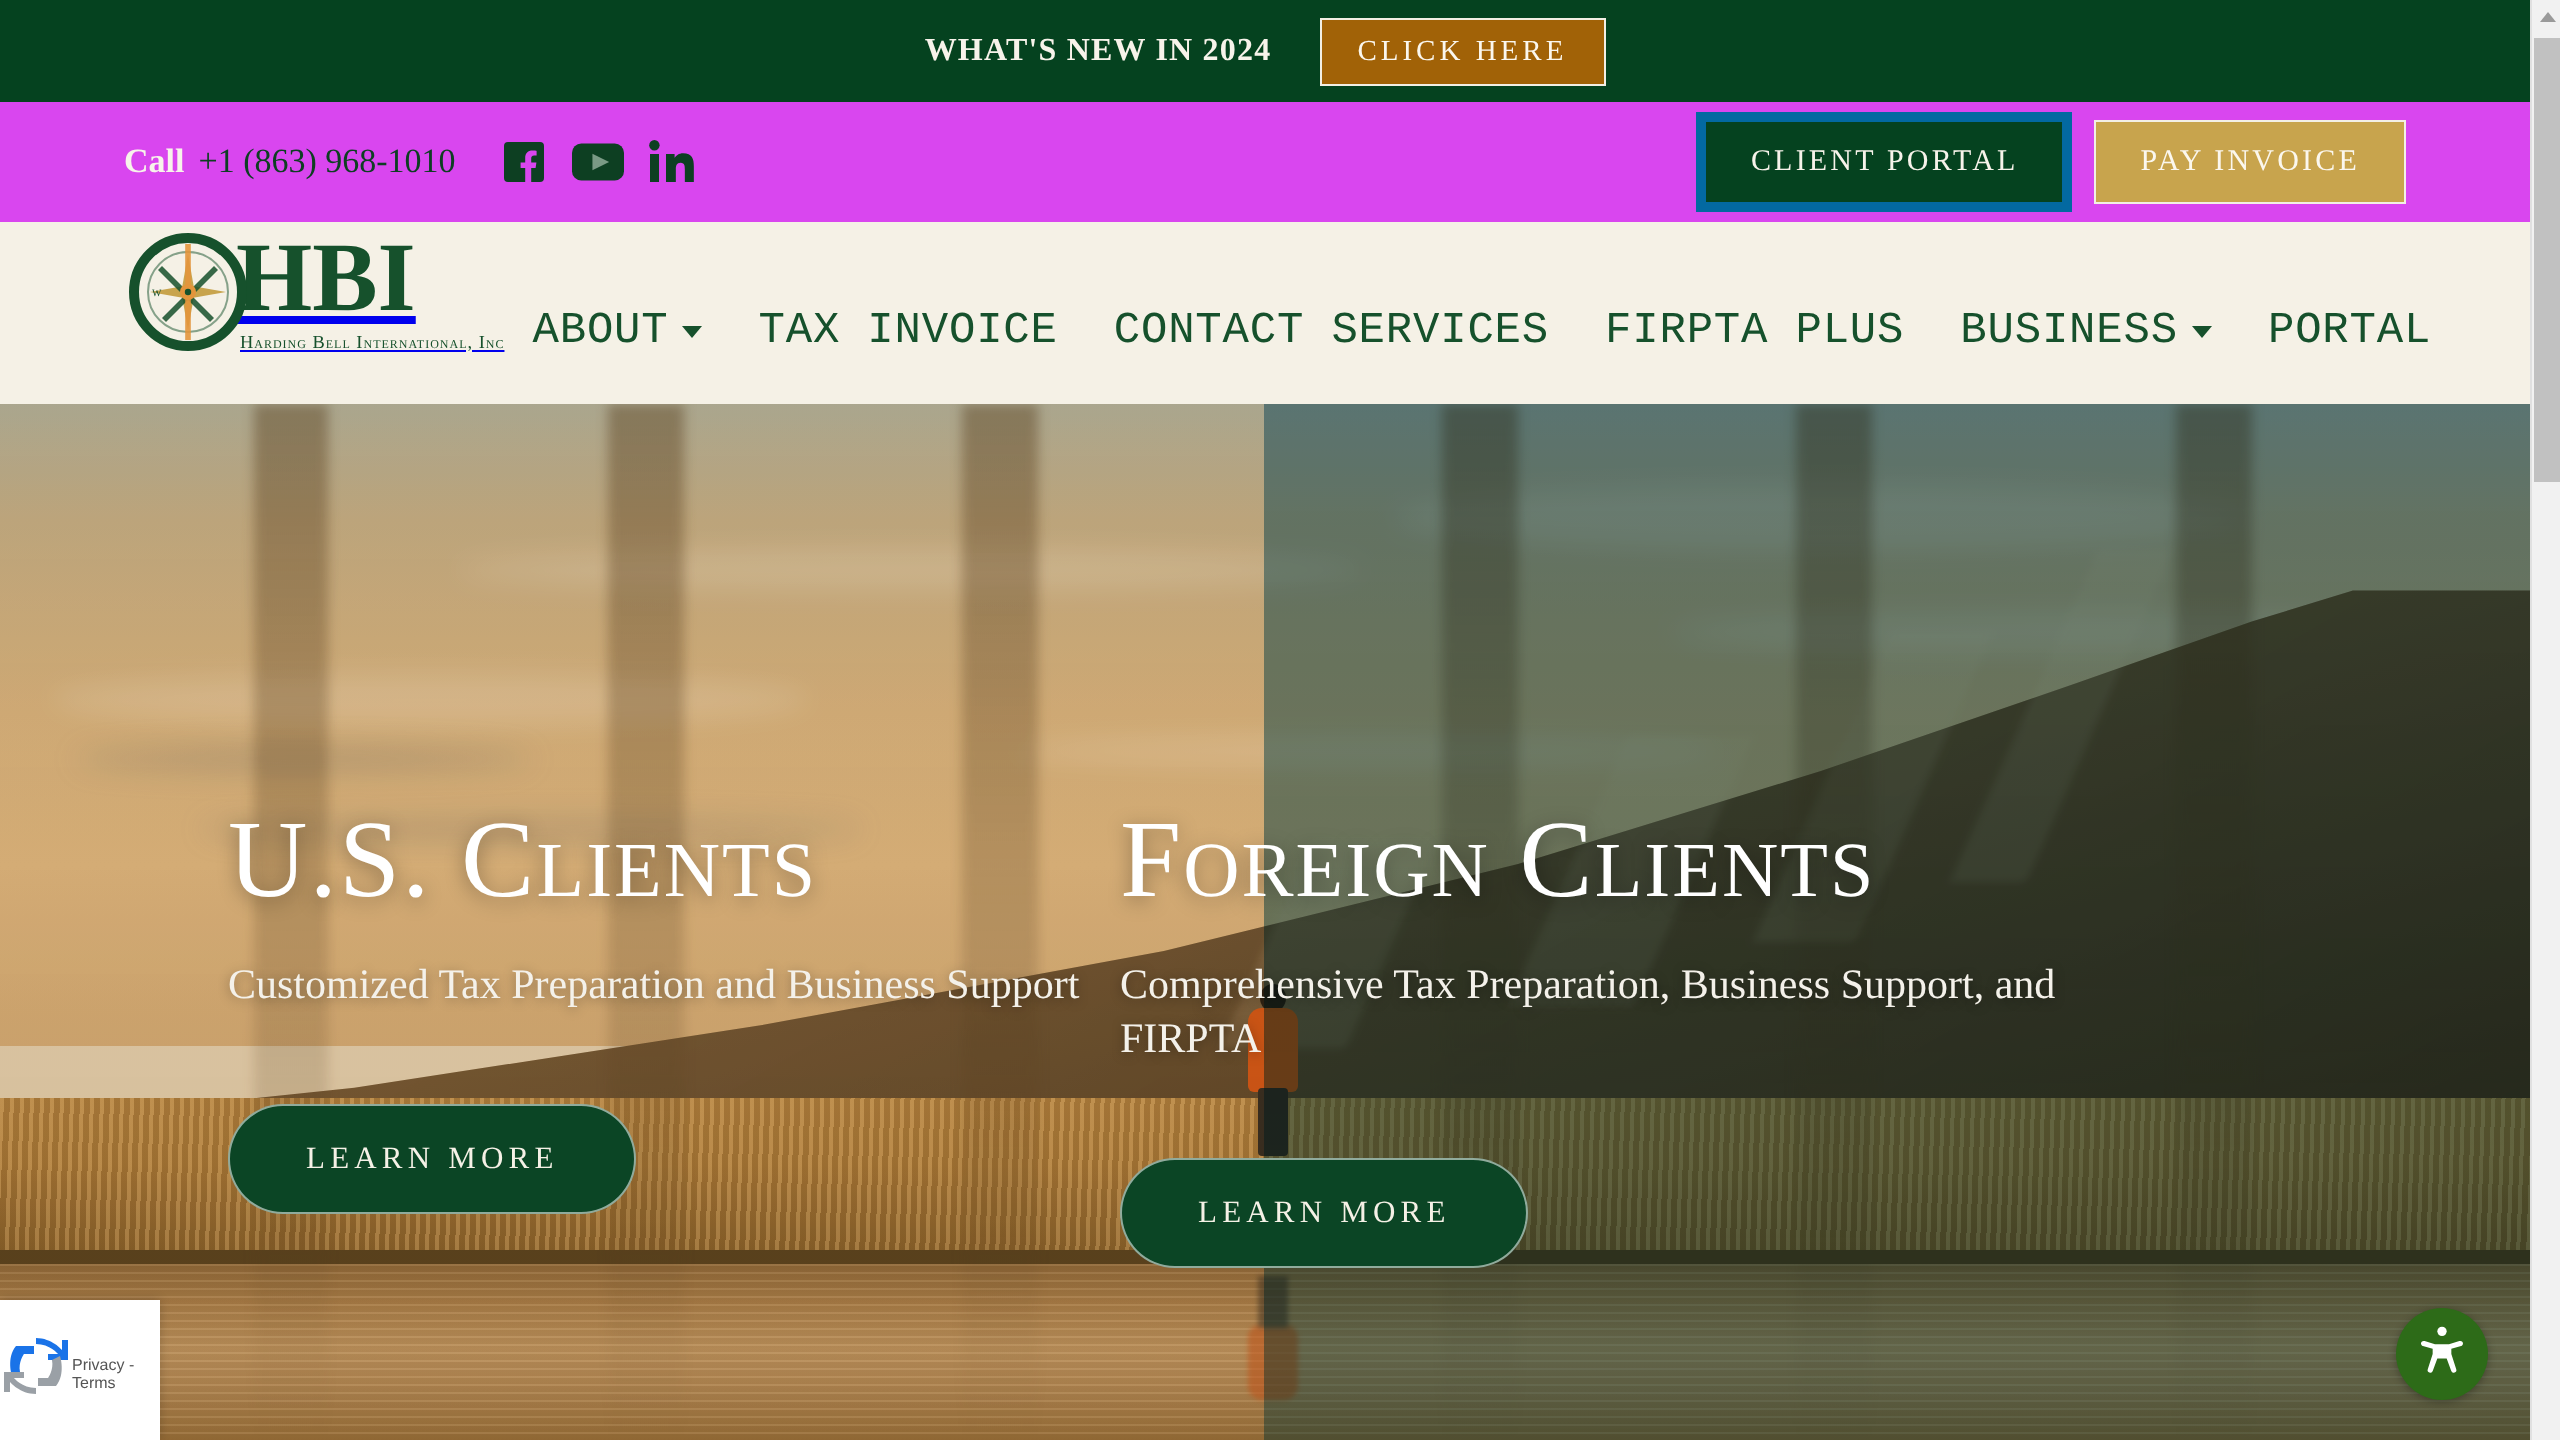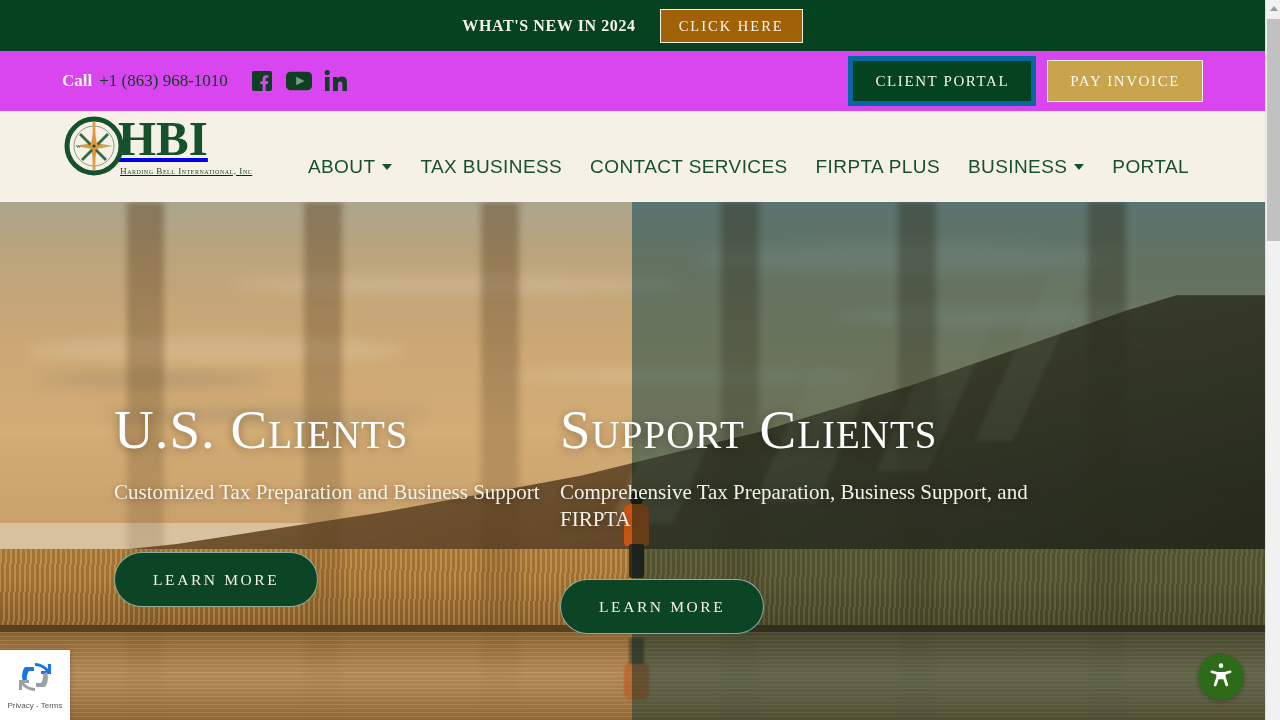--- a/index.html
+++ b/index.html
@@ -95,23 +95,23 @@
   }
   .logo-sub {
     font-size:9.2px; color:#16512c; letter-spacing:.5px;
     font-variant:small-caps; margin-top:4px; margin-left:2px;
     white-space:nowrap;
   }
 
   .nav { margin-left:auto; margin-right:62px; display:flex; align-items:center; }
   .nav-item {
     display:flex; align-items:center; gap:7px;
-    color:#16512c; font-size:19px; letter-spacing:.4px;
+    color:#16512c; font-size:22px; letter-spacing:.4px;
     padding:0 14px; cursor:pointer; text-decoration:none;
-    white-space:nowrap; font-family:Liberation Sans, sans-serif;
+    white-space:nowrap; font-family:Liberation Mono, monospace;
   }
   .caret {
     width:0; height:0;
     border-left:5px solid transparent; border-right:5px solid transparent;
     border-top:6px solid #16512c;
   }
 
   
   .hero {
     position:absolute; top:202px; left:0; width:1265px; height:518px;
@@ -232,23 +232,23 @@
     display:inline-block; margin-top:46px;
     background:#0b4525; color:#f5f1e6;
     border:1px solid rgba(255,255,255,.55);
     border-radius:30px; padding:18px 38px 17px;
     font-size:15.5px; letter-spacing:2.6px;
     cursor:pointer; font-family:"Liberation Serif", serif;
   }
 
   
   .recaptcha {
-    position:absolute; left:0; bottom:0; width:70px; height:70px;
+    position:absolute; left:0; bottom:0; width:80px; height:70px;
     background:#fff; z-index:40;
-    display:flex; flex-direction:column; align-items:center; justify-content:center;
+    display:flex; flex-direction:row; align-items:center; justify-content:center;
     box-shadow:0 0 5px rgba(0,0,0,.2); cursor:pointer;margin-top:36px;
   }
   .rc-privacy { font-family:"Liberation Sans", sans-serif; font-size:8px; color:#555; margin-top:3px; }
 
   
   .a11y {
     position:absolute; right:36px; bottom:20px;
     width:46px; height:46px; border-radius:50%;
     background:#2d6b18; z-index:40; cursor:pointer;
     display:flex; align-items:center; justify-content:center;
@@ -325,21 +325,21 @@
         <span class="logo-sub">Harding Bell International, Inc</span>
       </span>
     </a>
 
     <nav class="nav">
       <a class="nav-item" href="#">
         <span>ABOUT</span>
         <i class="caret"></i>
       </a>
       <a class="nav-item" href="#">
-        <span>TAX BUSINESS</span>
+        <span>TAX INVOICE</span>
       </a>
       <a class="nav-item" href="#">
         <span>CONTACT SERVICES</span>
       </a>
       <a class="nav-item" href="#">
         <span>FIRPTA PLUS</span>
       </a>
       <a class="nav-item" href="#">
         <span>BUSINESS</span>
         <i class="caret"></i>
@@ -398,21 +398,21 @@
     <div class="panels">
       <div class="panel">
         <div class="panel-inner">
           <div class="panel-title">U.S. Clients</div>
           <div class="panel-sub">Customized Tax Preparation and Business Support</div>
           <button class="btn-learn">LEARN MORE</button>
         </div>
       </div>
       <div class="panel right">
         <div class="panel-inner">
-          <div class="panel-title">Support Clients</div>
+          <div class="panel-title">Foreign Clients</div>
           <div class="panel-sub">Comprehensive Tax Preparation, Business Support, and FIRPTA</div>
           <button class="btn-learn">LEARN MORE</button>
         </div>
       </div>
     </div>
   </div>
 
   <div class="recaptcha">
     <span>
       <svg width="36" height="34" viewBox="0 0 36 34">

